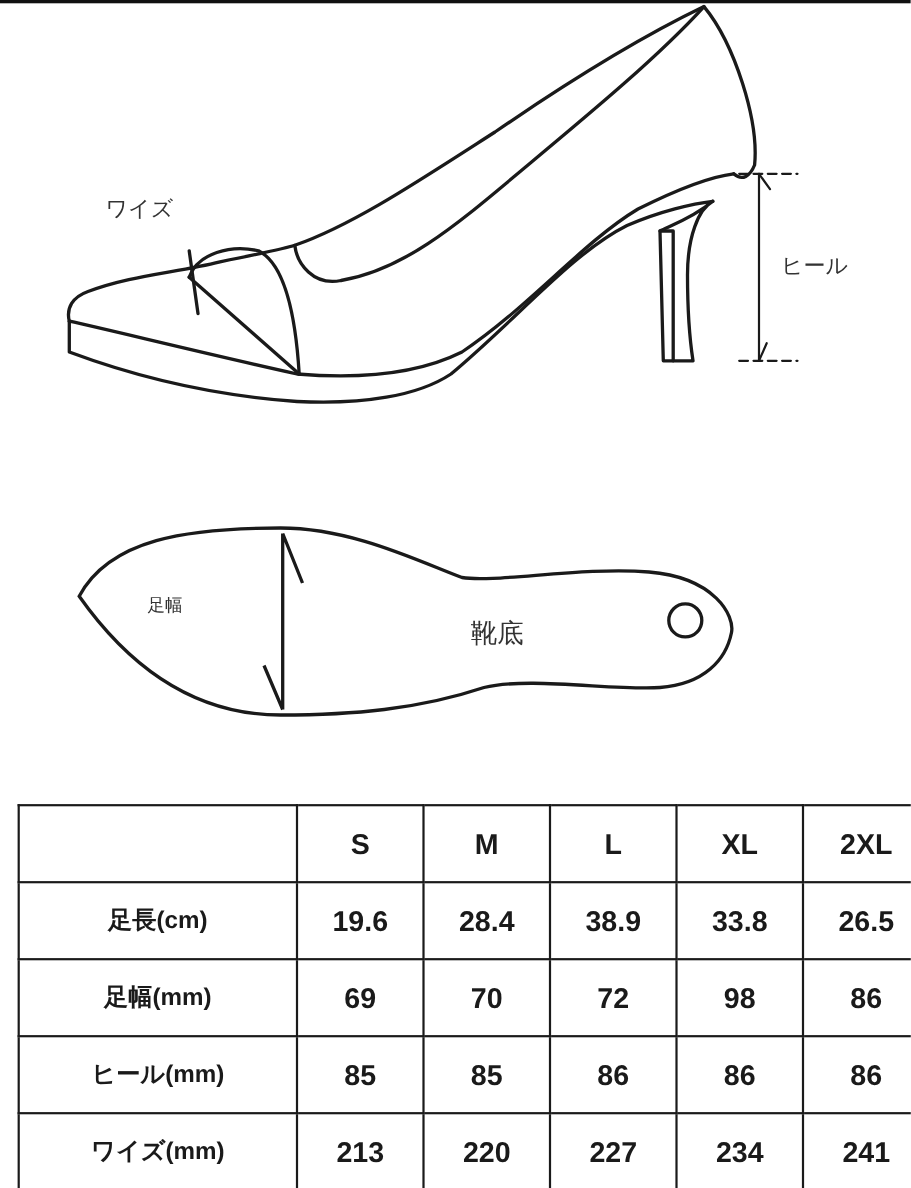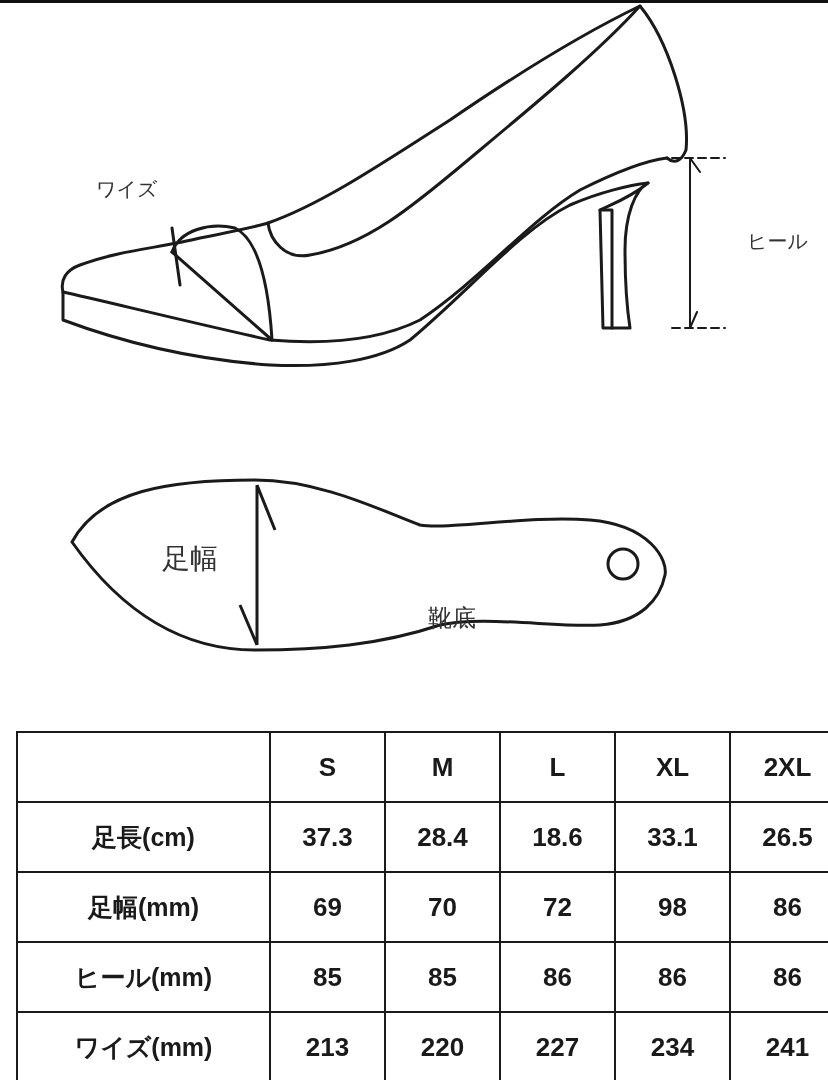--- a/index.html
+++ b/index.html
@@ -5,21 +5,21 @@
   html, body { margin:0; padding:0; }
   body { width:828px; height:1080px; background:#ffffff; position:relative; overflow:hidden;
          font-family:"DejaVu Sans", sans-serif; color:#222; }
   .topbar { position:absolute; left:0; top:0; width:828px; height:3px; background:#111; }
   .illus { position:absolute; left:0; top:0; width:828px; height:700px; }
   .lbl { position:absolute; font-size:20px; color:#333; font-family:Liberation Sans, sans-serif; }
   table.size { position:absolute; left:16px; top:731px; border-collapse:collapse; width:830px; }
   table.size td, table.size th { border:2.5px solid #1a1a1a; text-align:center; padding:0;
        font-family:"Liberation Sans", sans-serif; font-weight:bold; font-size:26px; color:#1a1a1a; }
   table.size tr { height:70px; }
-  table.size .rowhead { width:251px; font-size:25px; }
+  table.size .rowhead { width:251px; font-size:22px; }
   table.size .col { width:113px; }
 </style>
 </head>
 <body>
 
 <div class="topbar"></div>
 
 <svg class="illus" viewBox="0 0 828 700" xmlns="http://www.w3.org/2000/svg">
   <g fill="none" stroke="#1a1a1a" stroke-width="3" stroke-linecap="round" stroke-linejoin="round">
 
@@ -44,40 +44,40 @@
   </g>
   <g fill="none" stroke="#1a1a1a" stroke-width="3">
 
     <path d="M72,542 C100,490 170,480 255,480 C320,480 380,510 420,525 C450,530 530,515 590,520 C650,525 668,560 665,575 C660,600 640,622 600,625 C560,628 480,615 440,625 C380,645 320,650 255,650 C180,650 120,610 72,542 Z"></path>
     <circle cx="623" cy="564" r="15"></circle>
     <path d="M257,485 L257,645 M257,485 L275,530 M257,645 L240,605" stroke-width="3"></path>
   </g>
 </svg>
 
 <div class="lbl" style="left:96px; top:176px;">ワイズ</div>
-<div class="lbl" style="left:747px; top:228px;">ヒール</div>
-<div class="lbl" style="left:162px; top:540px; font-size:28px;">足幅</div>
-<div class="lbl" style="left:428px; top:560px; font-size:24px;margin-top:42px;">靴底</div>
+<div class="lbl" style="left:710px; top:228px;">ヒール</div>
+<div class="lbl" style="left:134px; top:540px; font-size:16px;">足幅</div>
+<div class="lbl" style="left:428px; top:560px; font-size:24px;">靴底</div>
 
 <table class="size">
   <tbody>
       <tr>
     <th class="rowhead"></th>
     <th class="col">S</th>
     <th class="col">M</th>
     <th class="col">L</th>
     <th class="col">XL</th>
     <th class="col">2XL</th>
   </tr>
   <tr>
     <td class="rowhead">足長(cm)</td>
-    <td>37.3</td>
+    <td>19.6</td>
     <td>28.4</td>
-    <td>18.6</td>
-    <td>33.1</td>
+    <td>38.9</td>
+    <td>33.8</td>
     <td>26.5</td>
   </tr>
   <tr>
     <td class="rowhead">足幅(mm)</td>
     <td>69</td>
     <td>70</td>
     <td>72</td>
     <td>98</td>
     <td>86</td>
   </tr>

